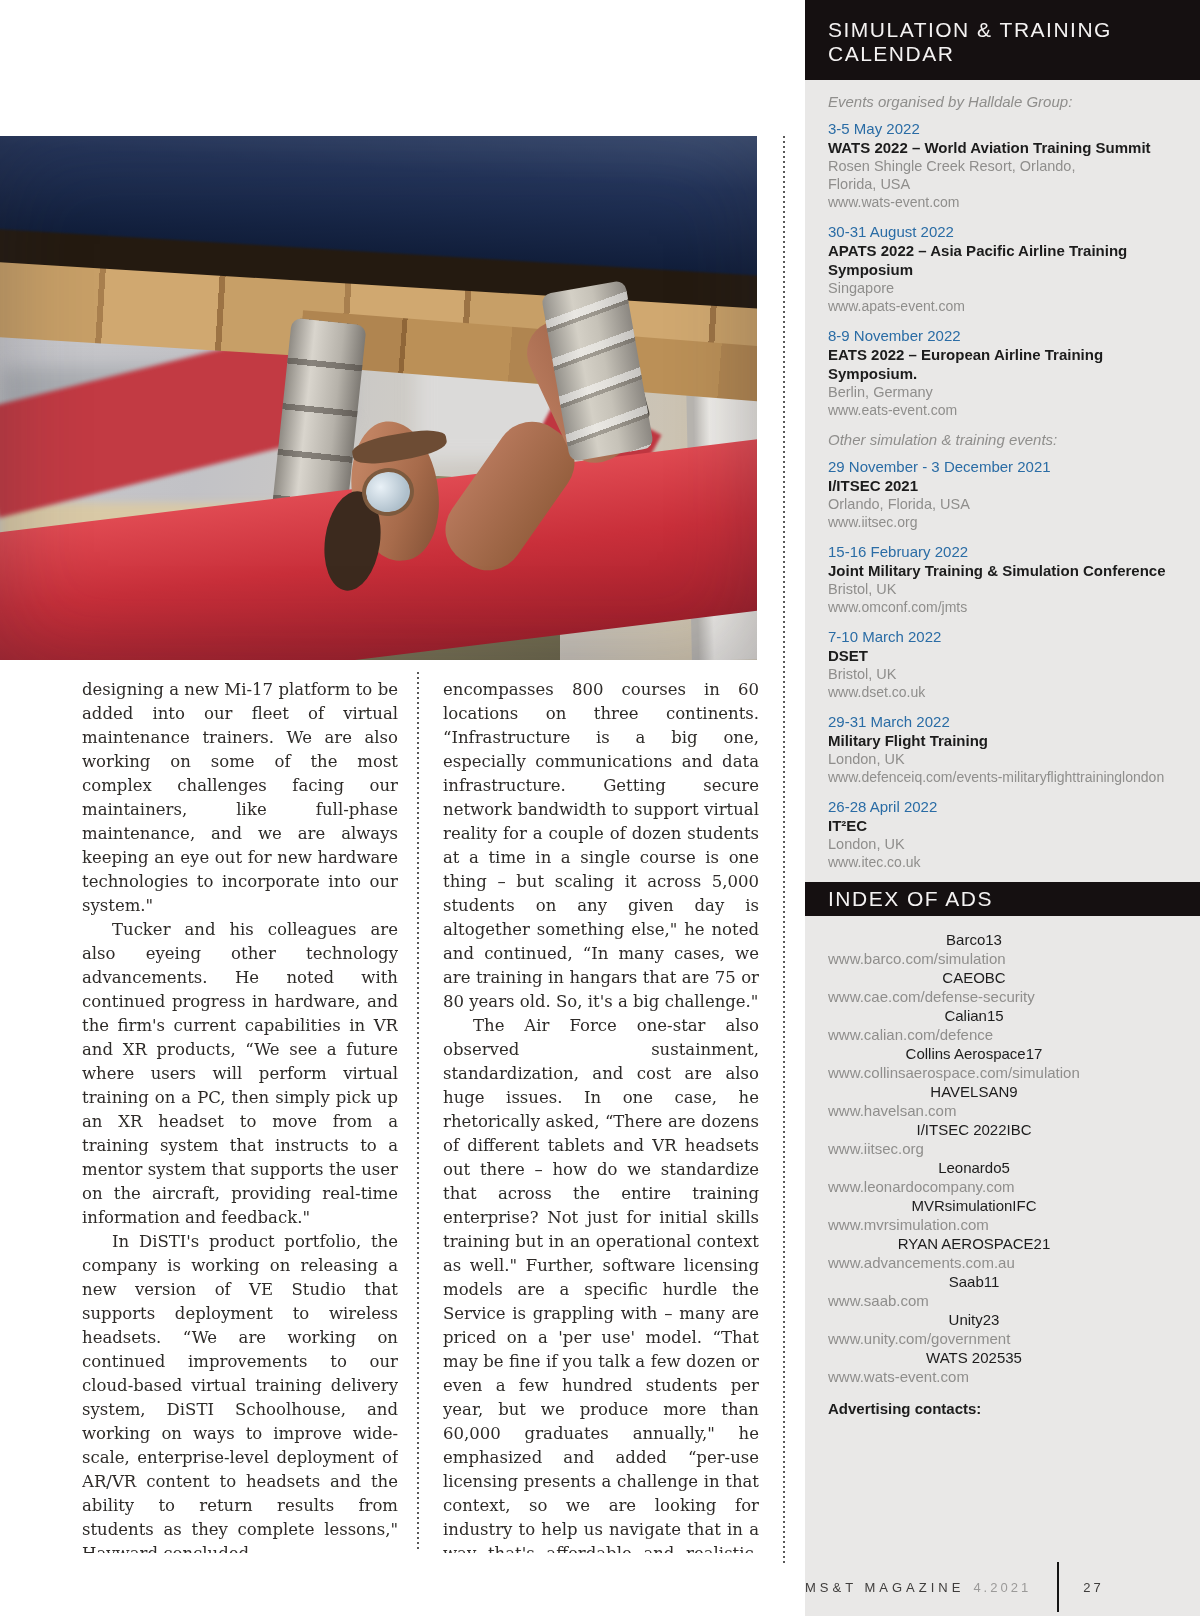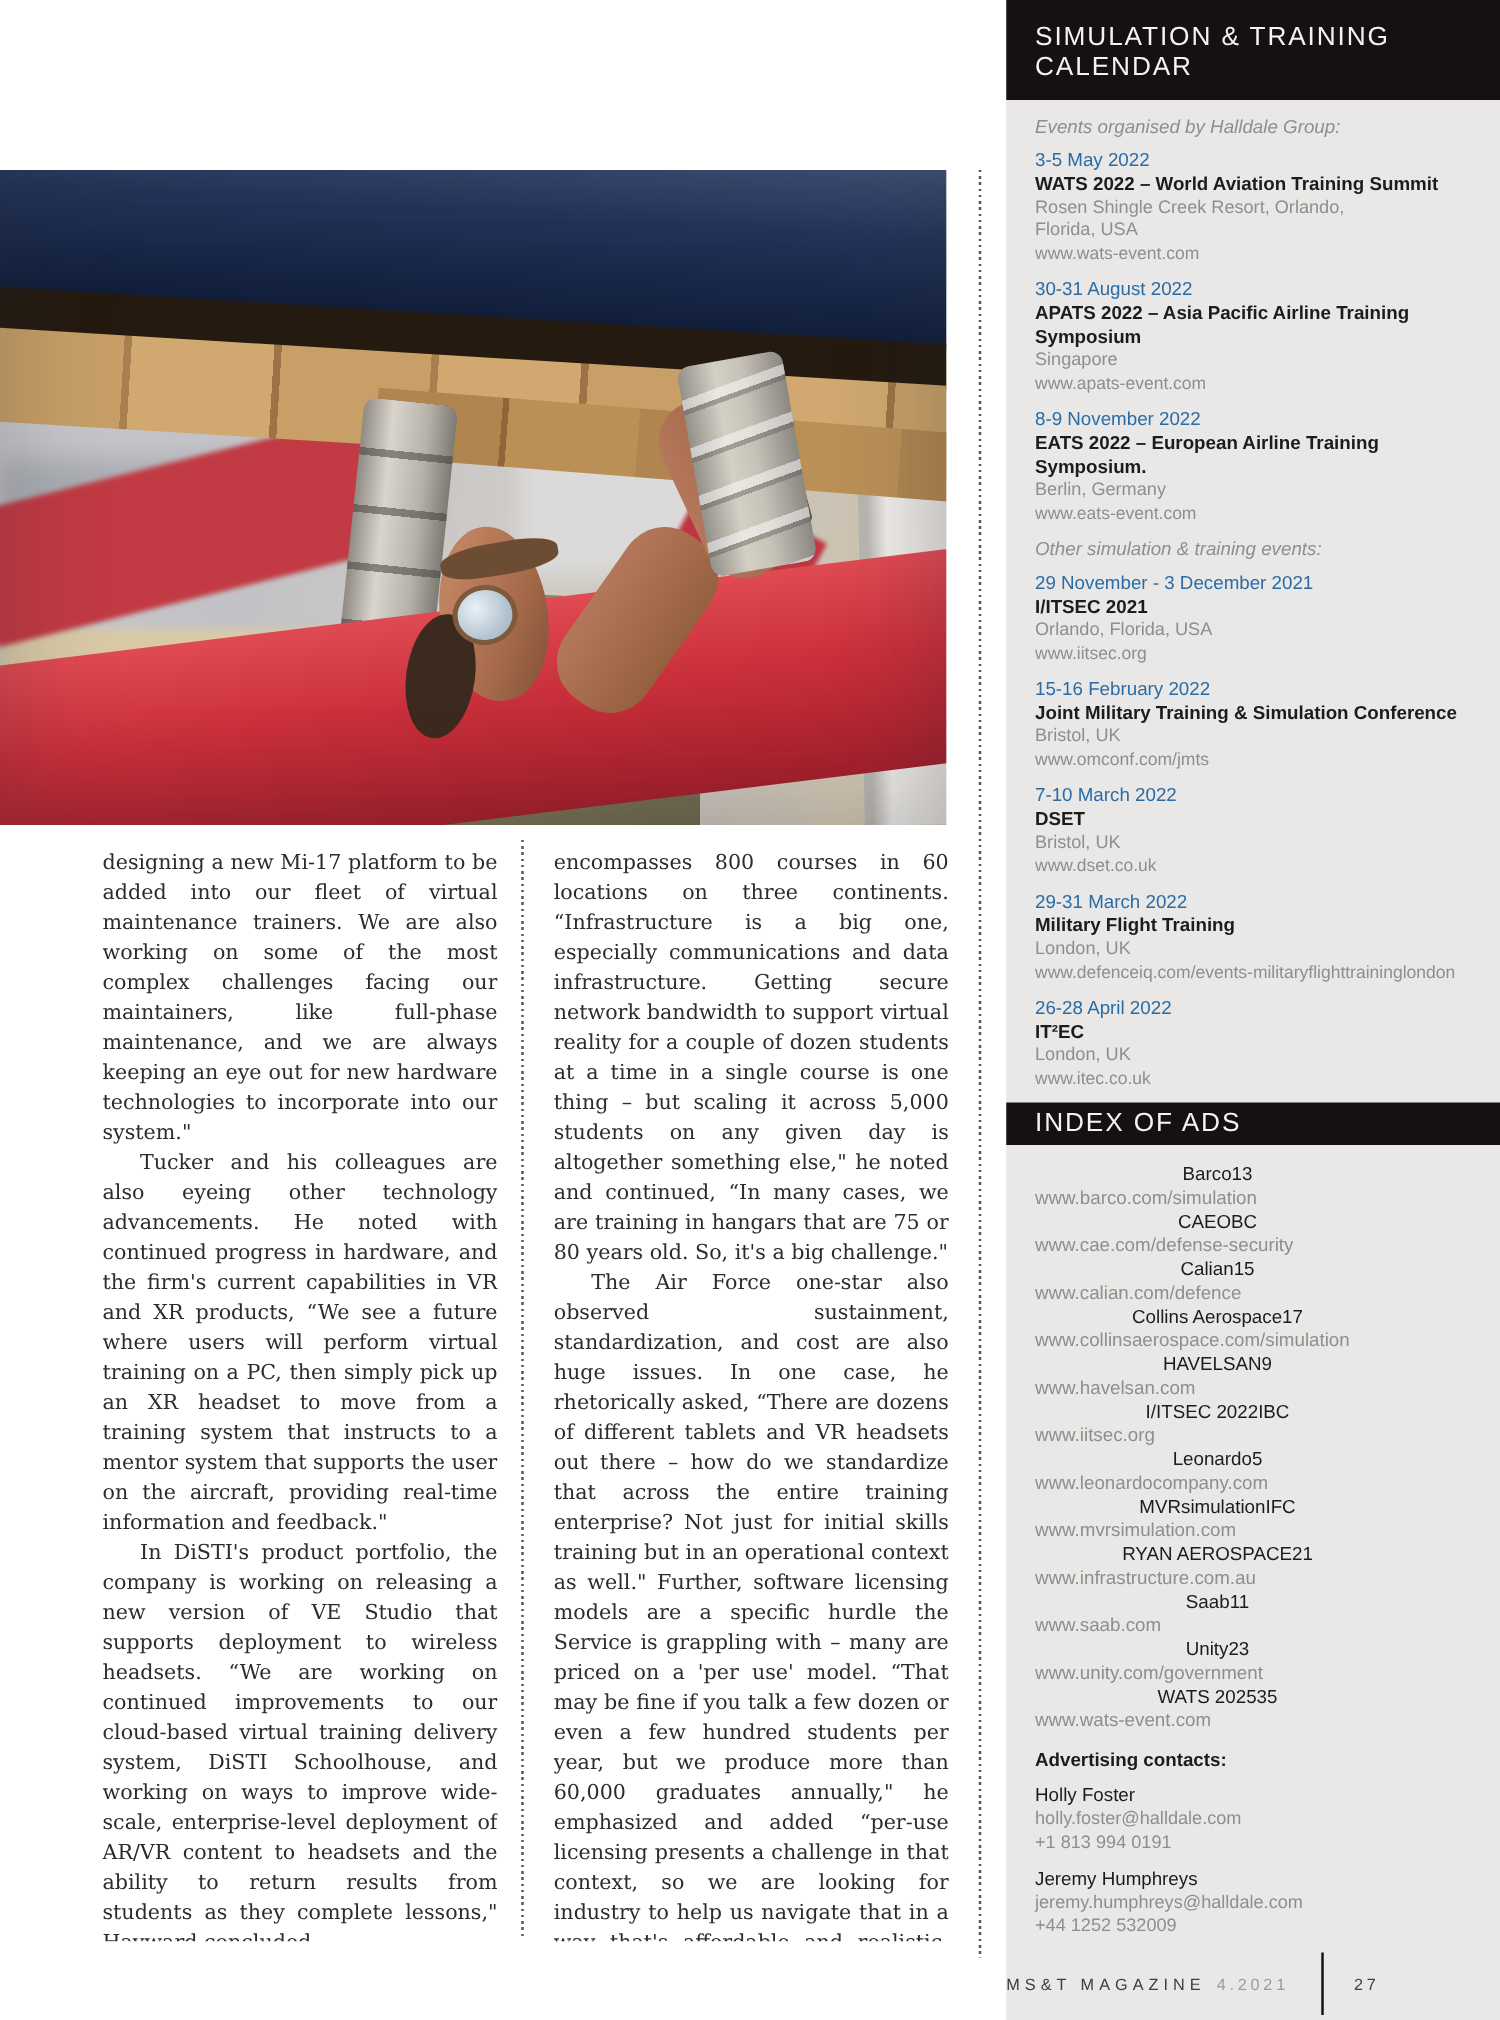--- a/index.html
+++ b/index.html
@@ -281,21 +281,21 @@
               <span class="ad-page">IFC</span>
             </div>
             <div class="ad-url">www.mvrsimulation.com</div>
           </div>
 
           <div class="ad">
             <div class="ad-row">
               <span class="ad-name">RYAN AEROSPACE</span>
               <span class="ad-page">21</span>
             </div>
-            <div class="ad-url">www.infrastructure.com.au</div>
+            <div class="ad-url">www.advancements.com.au</div>
           </div>
 
           <div class="ad">
             <div class="ad-row">
               <span class="ad-name">Saab</span>
               <span class="ad-page">11</span>
             </div>
             <div class="ad-url">www.saab.com</div>
           </div>
 
@@ -310,34 +310,20 @@
           <div class="ad">
             <div class="ad-row">
               <span class="ad-name">WATS 2025</span>
               <span class="ad-page">35</span>
             </div>
             <div class="ad-url">www.wats-event.com</div>
           </div>
         </div>
 
       <p class="contacts-header">Advertising contacts:</p>
-      <div>
-
-          <div class="contact">
-            <div class="contact-name">Holly Foster</div>
-            <div class="contact-email">holly.foster@halldale.com</div>
-            <div class="contact-phone">+1 813 994 0191</div>
-          </div>
-
-          <div class="contact">
-            <div class="contact-name">Jeremy Humphreys</div>
-            <div class="contact-email">jeremy.humphreys@halldale.com</div>
-            <div class="contact-phone">+44 1252 532009</div>
-          </div>
-        </div>
 
       <div class="footer">
         <span class="f-mag">MS&amp;T MAGAZINE</span>
         <span class="f-issue">4.2021</span>
         <span class="f-line"></span>
         <span class="f-page">27</span>
       </div>
     </div>
   </aside>
 

